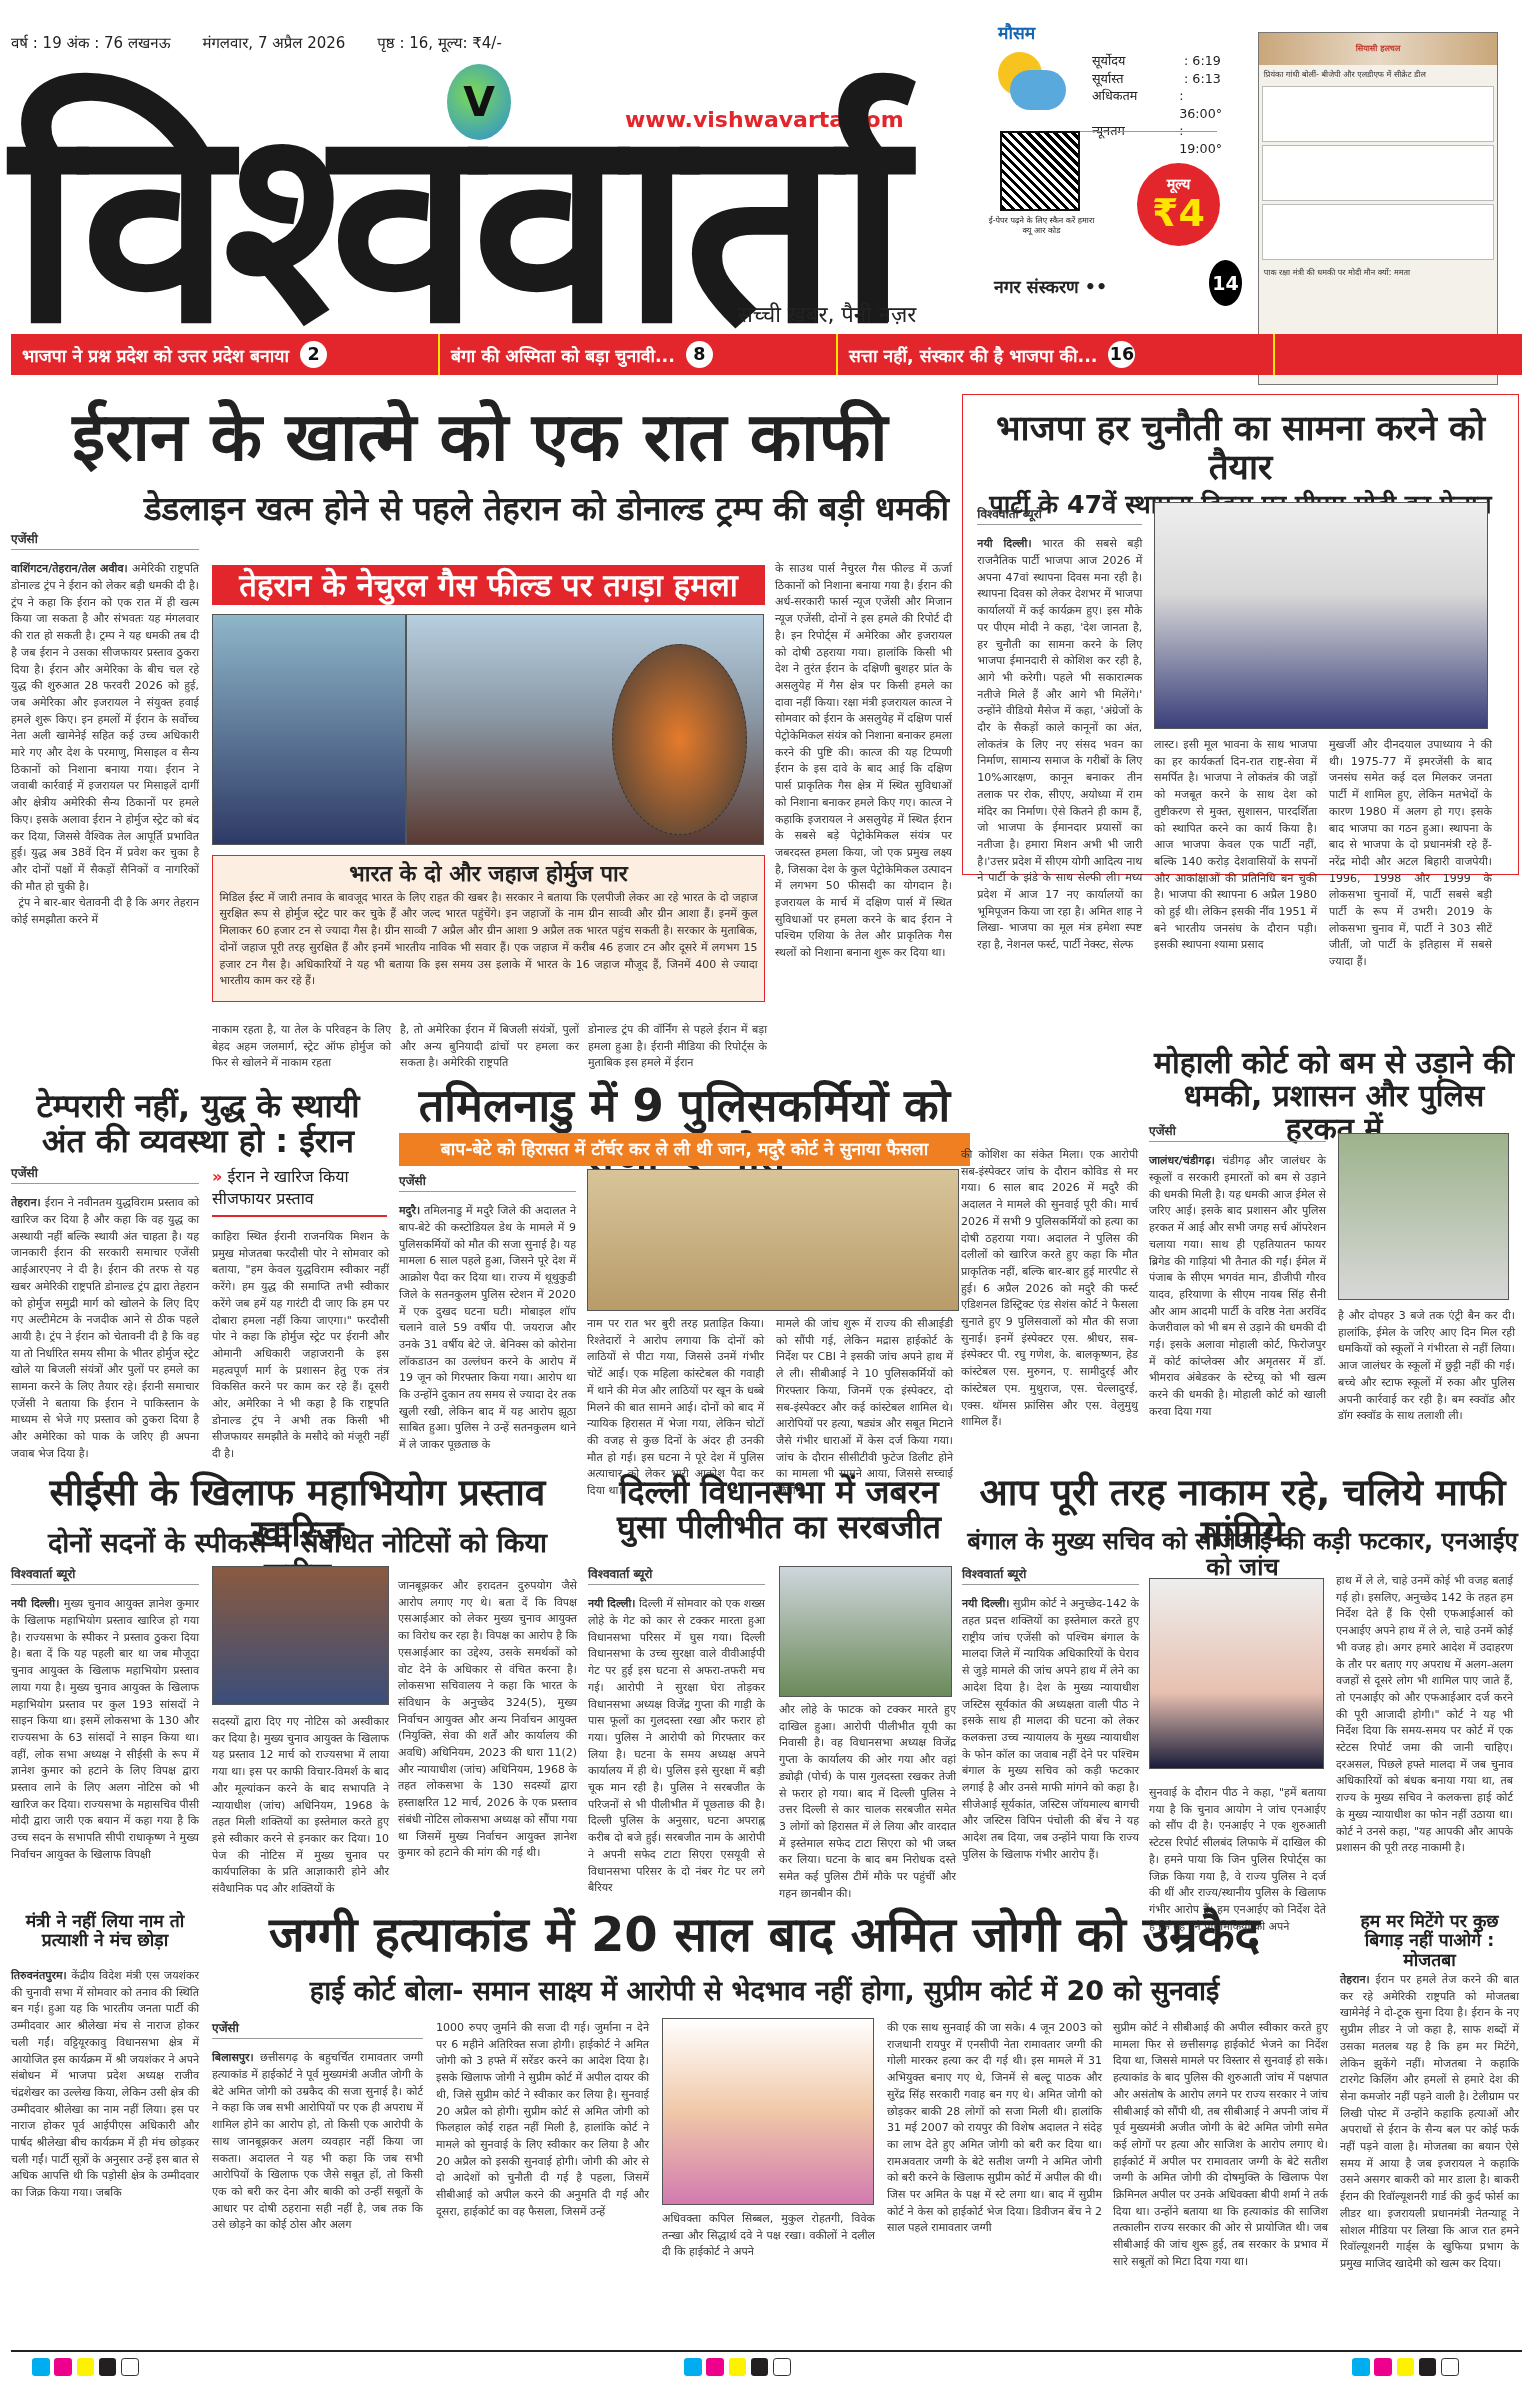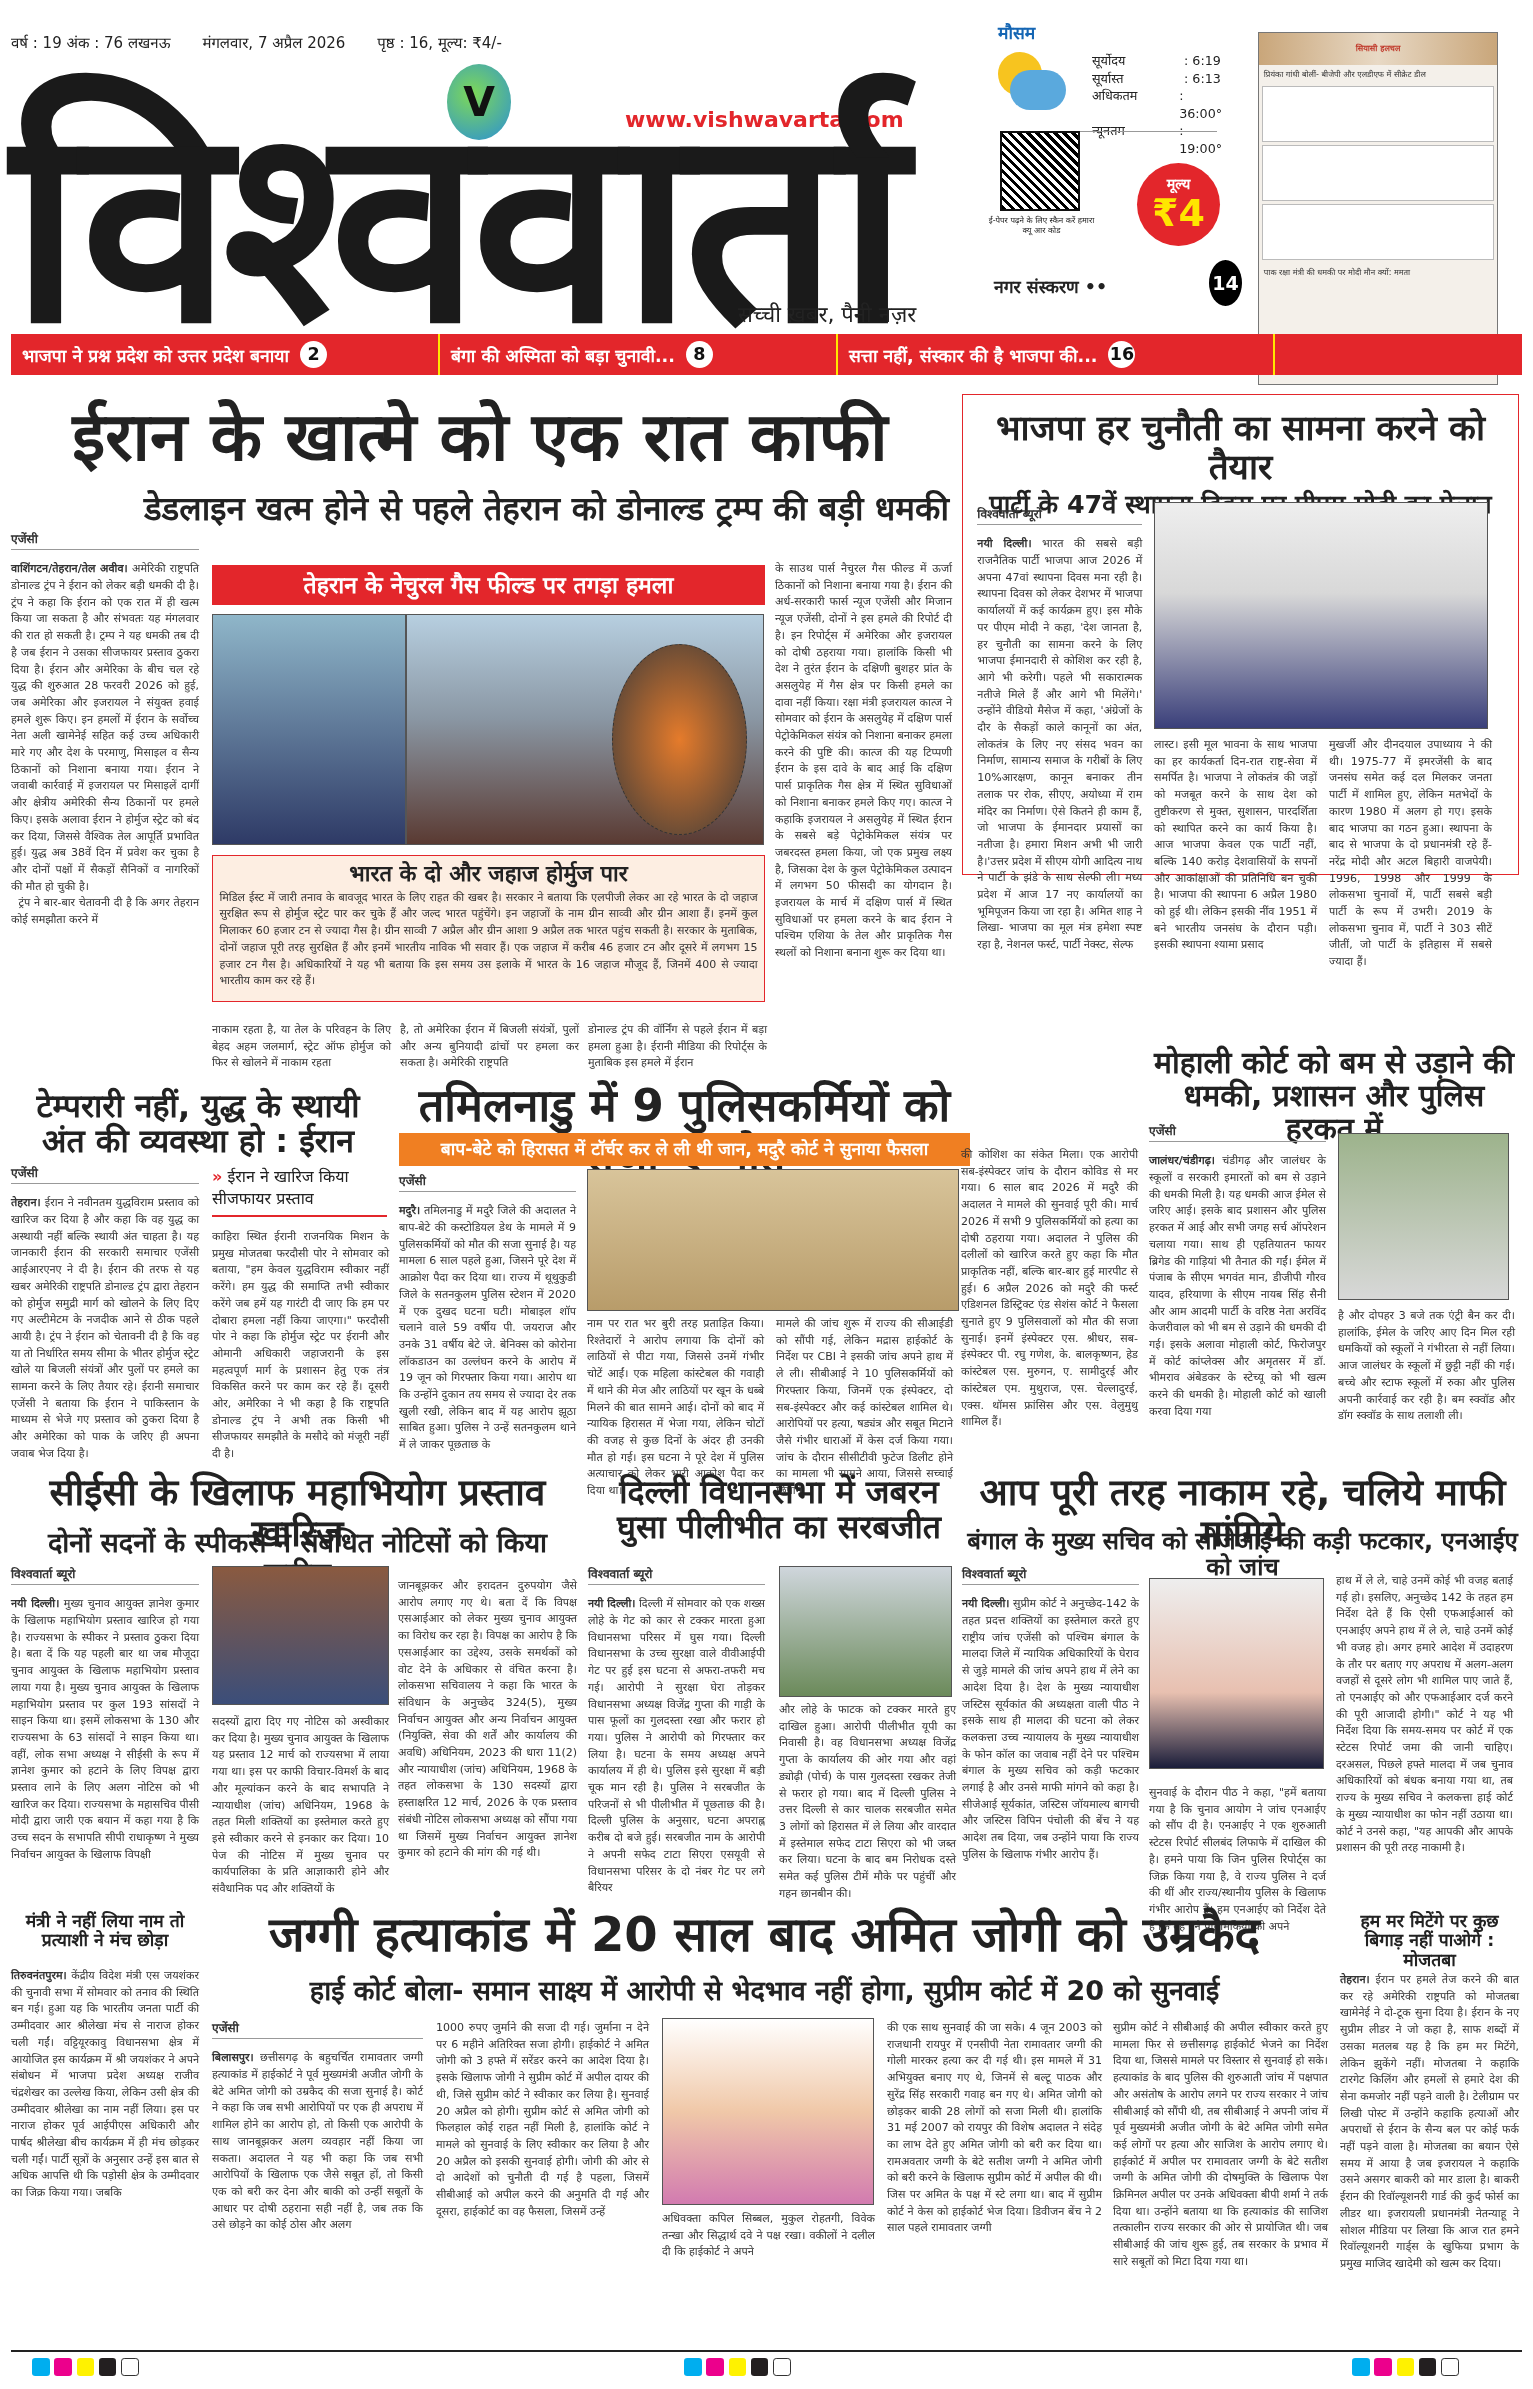--- a/index.html
+++ b/index.html
@@ -121,21 +121,21 @@
       <span class="n">16</span>
     </div>
 </div>
 
 <div class="abs h-lead">ईरान के खात्मे को एक रात काफी</div>
 <div class="abs h-lead-sub">डेडलाइन खत्म होने से पहले तेहरान को डोनाल्ड ट्रम्प की बड़ी धमकी</div>
 <div class="abs col" style="top:531px;left:11px;width:188px">
   <div class="byline">एजेंसी</div>
   <span class="dateline">वाशिंगटन/तेहरान/तेल अवीव।</span> <span>अमेरिकी राष्ट्रपति डोनाल्ड ट्रंप ने ईरान को लेकर बड़ी धमकी दी है। ट्रंप ने कहा कि ईरान को एक रात में ही खत्म किया जा सकता है और संभवतः यह मंगलवार की रात हो सकती है। ट्रम्प ने यह धमकी तब दी है जब ईरान ने उसका सीजफायर प्रस्ताव ठुकरा दिया है। ईरान और अमेरिका के बीच चल रहे युद्ध की शुरुआत 28 फरवरी 2026 को हुई, जब अमेरिका और इजरायल ने संयुक्त हवाई हमले शुरू किए। इन हमलों में ईरान के सर्वोच्च नेता अली खामेनेई सहित कई उच्च अधिकारी मारे गए और देश के परमाणु, मिसाइल व सैन्य ठिकानों को निशाना बनाया गया। ईरान ने जवाबी कार्रवाई में इजरायल पर मिसाइलें दागीं और क्षेत्रीय अमेरिकी सैन्य ठिकानों पर हमले किए। इसके अलावा ईरान ने होर्मुज स्ट्रेट को बंद कर दिया, जिससे वैश्विक तेल आपूर्ति प्रभावित हुई। युद्ध अब 38वें दिन में प्रवेश कर चुका है और दोनों पक्षों में सैकड़ों सैनिकों व नागरिकों की मौत हो चुकी है।</span><br>&nbsp;&nbsp;<span>ट्रंप ने बार-बार चेतावनी दी है कि अगर तेहरान कोई समझौता करने में</span>
 </div>
-<div class="abs red-band" style="top:565px;left:212px;width:553px;height:40px;font-size:23px;line-height:40px">तेहरान के नेचुरल गैस फील्ड पर तगड़ा हमला</div>
+<div class="abs red-band" style="top:565px;left:212px;width:553px;height:40px;font-size:31px;line-height:40px">तेहरान के नेचुरल गैस फील्ड पर तगड़ा हमला</div>
 <div class="abs img" style="top:614px;left:212px;width:194px;height:231px;background:linear-gradient(#8fb6c9,#2e3a66)"></div>
 <div class="abs img" style="top:614px;left:406px;width:358px;height:231px;background:linear-gradient(#b7cfe0 0%,#8a97a4 45%,#5a3a32 100%)"></div>
 <div class="abs" style="top:644px;left:612px;width:135px;height:191px;border-radius:50%;background:radial-gradient(#e57b2b,#3b3a3a);border:1.6px dashed #333"></div>
 <div class="abs peach-box" style="top:855px;left:212px;width:553px;height:147px;padding:6.4px">
   <div class="h2" style="font-size:22px;margin-bottom:3.2px">भारत के दो और जहाज होर्मुज पार</div>
   <div class="col" style="font-size:11px;line-height:16.7px">मिडिल ईस्ट में जारी तनाव के बावजूद भारत के लिए राहत की खबर है। सरकार ने बताया कि एलपीजी लेकर आ रहे भारत के दो जहाज सुरक्षित रूप से होर्मुज स्ट्रेट पार कर चुके हैं और जल्द भारत पहुंचेंगे। इन जहाजों के नाम ग्रीन साव्वी और ग्रीन आशा हैं। इनमें कुल मिलाकर 60 हजार टन से ज्यादा गैस है। ग्रीन साव्वी 7 अप्रैल और ग्रीन आशा 9 अप्रैल तक भारत पहुंच सकती है। सरकार के मुताबिक, दोनों जहाज पूरी तरह सुरक्षित हैं और इनमें भारतीय नाविक भी सवार हैं। एक जहाज में करीब 46 हजार टन और दूसरे में लगभग 15 हजार टन गैस है। अधिकारियों ने यह भी बताया कि इस समय उस इलाके में भारत के 16 जहाज मौजूद हैं, जिनमें 400 से ज्यादा भारतीय काम कर रहे हैं।</div>
 </div>
 <div class="abs col" style="top:1022px;left:212px;width:179px">नाकाम रहता है, या तेल के परिवहन के लिए बेहद अहम जलमार्ग, स्ट्रेट ऑफ होर्मुज को फिर से खोलने में नाकाम रहता</div>
 <div class="abs col" style="top:1022px;left:400px;width:179px">है, तो अमेरिका ईरान में बिजली संयंत्रों, पुलों और अन्य बुनियादी ढांचों पर हमला कर सकता है। अमेरिकी राष्ट्रपति</div>
 <div class="abs col" style="top:1022px;left:588px;width:179px">डोनाल्ड ट्रंप की वॉर्निंग से पहले ईरान में बड़ा हमला हुआ है। ईरानी मीडिया की रिपोर्ट्स के मुताबिक इस हमले में ईरान</div>

